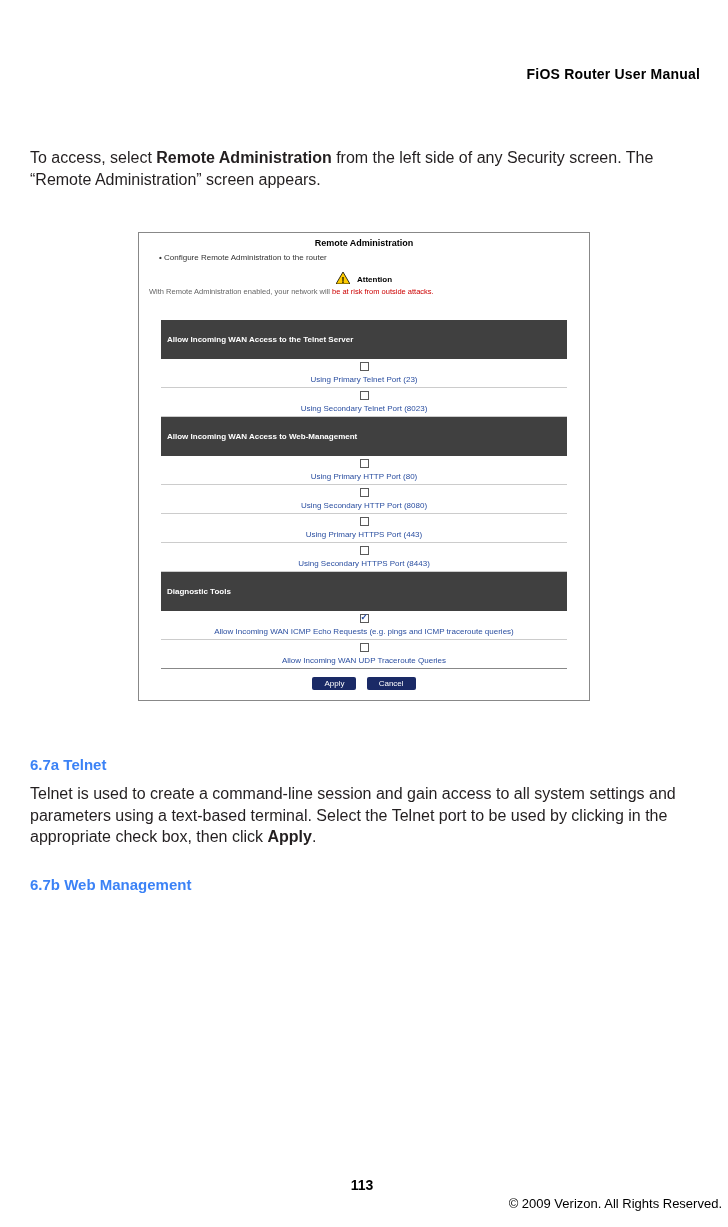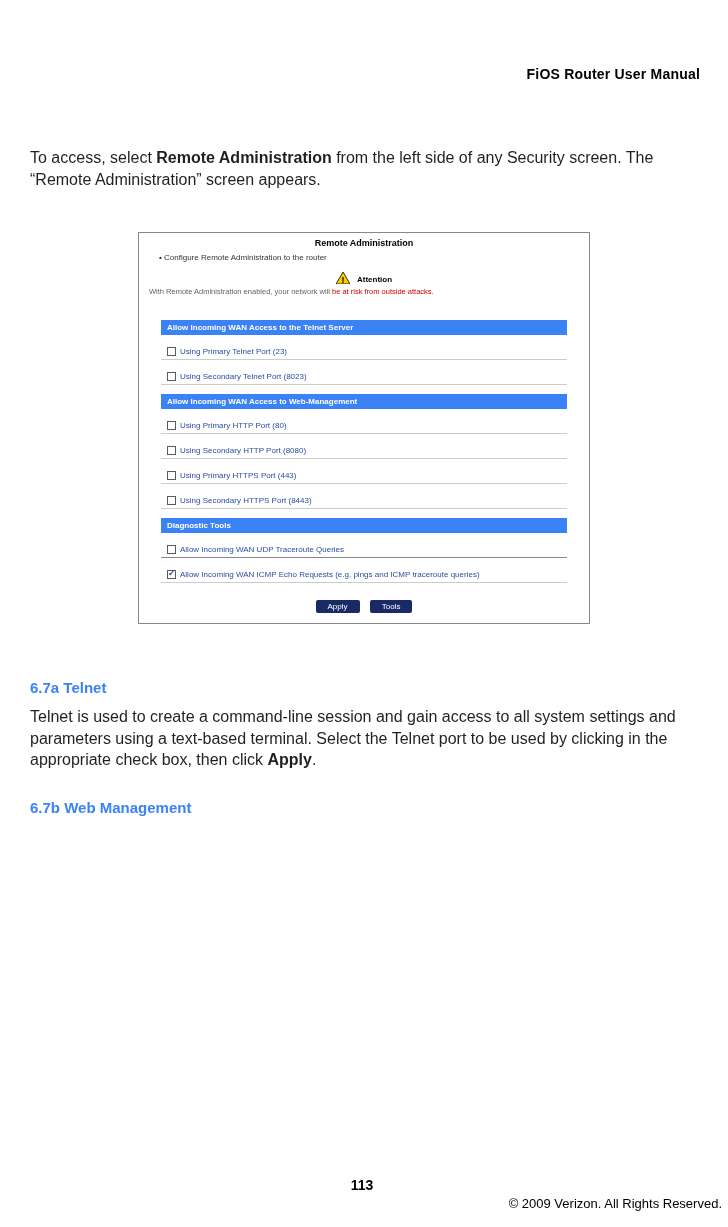--- a/index.html
+++ b/index.html
@@ -71,36 +71,37 @@
   }
   .attn-msg {
     font-size: 7.5px;
     color: #666;
     padding-bottom: 24px;
     text-align: left;
     padding-left: 10px;
   }
   .attn-msg .risk { color: #c00; }
   .sect-hdr {
-    background: #3b82f6;
+    background: #404040;
     color: #fff;
     font-weight: 700;
     font-size: 8px;
-    padding: 3px 6px;
+    padding: 15px 6px;
     margin: 0 22px;
   }
   .opt-row {
-    margin: 9px 22px;
+    margin: 0 22px;
     border-bottom: 1px solid #ccc;
     padding: 3px 6px;
     font-size: 8px;
     color: #2a4ea0;
     display: flex;
     align-items: center;
     gap: 4px;
+    flex-direction: column;
   }
   .last-group { border-bottom: 1px solid #888; }
   .chk {
     width: 9px; height: 9px;
     border: 1px solid #5a5a5a;
     display: inline-block;
     position: relative;
     flex-shrink: 0;
   }
   .chk.checked::after {
@@ -206,32 +207,32 @@
     <div class="opt-row">
         <span class="chk"></span>
         <span>Using Primary HTTPS Port (443)</span>
       </div>
     <div class="opt-row">
         <span class="chk"></span>
         <span>Using Secondary HTTPS Port (8443)</span>
       </div>
 
     <div class="sect-hdr">Diagnostic Tools</div>
-    <div class="opt-row last-group">
-        <span class="chk"></span>
-        <span>Allow Incoming WAN UDP Traceroute Queries</span>
-      </div>
     <div class="opt-row">
         <span class="chk checked"></span>
         <span>Allow Incoming WAN ICMP Echo Requests (e.g. pings and ICMP traceroute queries)</span>
       </div>
+    <div class="opt-row last-group">
+        <span class="chk"></span>
+        <span>Allow Incoming WAN UDP Traceroute Queries</span>
+      </div>
 
     <div class="btn-row">
       <span class="btn">Apply</span>
-      <span class="btn">Tools</span>
+      <span class="btn">Cancel</span>
     </div>
   </div>
 
   <h3 class="sec-head">6.7a  Telnet</h3>
   <p class="sec-body">
     <span>Telnet is used to create a command-line session and gain access to all system settings and parameters using a text-based terminal. Select the Telnet port to be used by clicking in the appropriate check box, then click </span><span class="bold">Apply</span><span>.</span>
   </p>
 
   <h3 class="sec-head sec-head2">6.7b  Web Management</h3>
 

